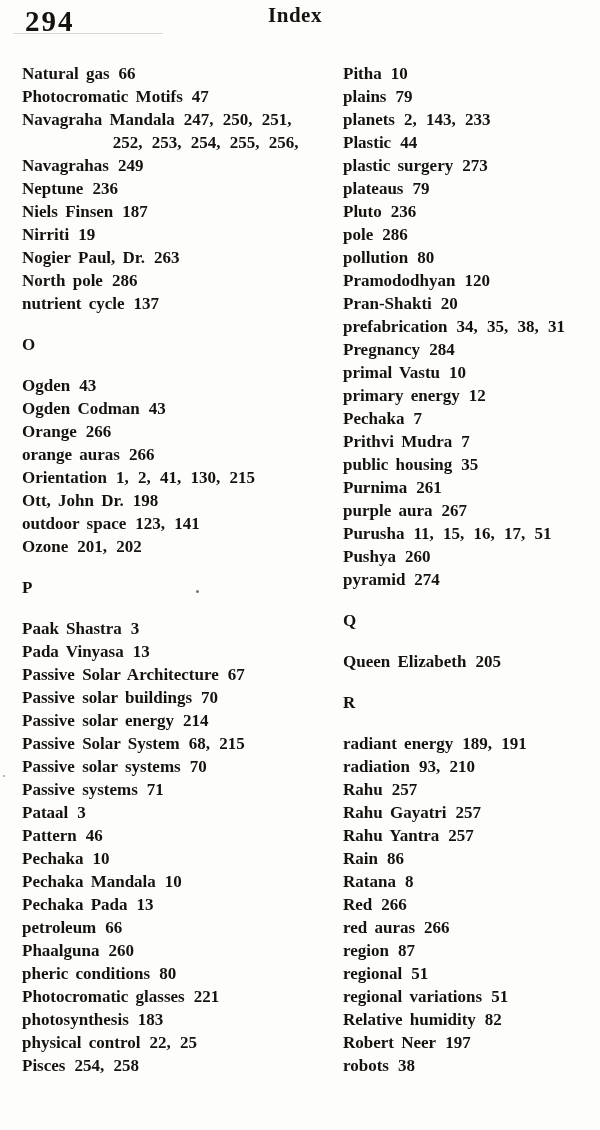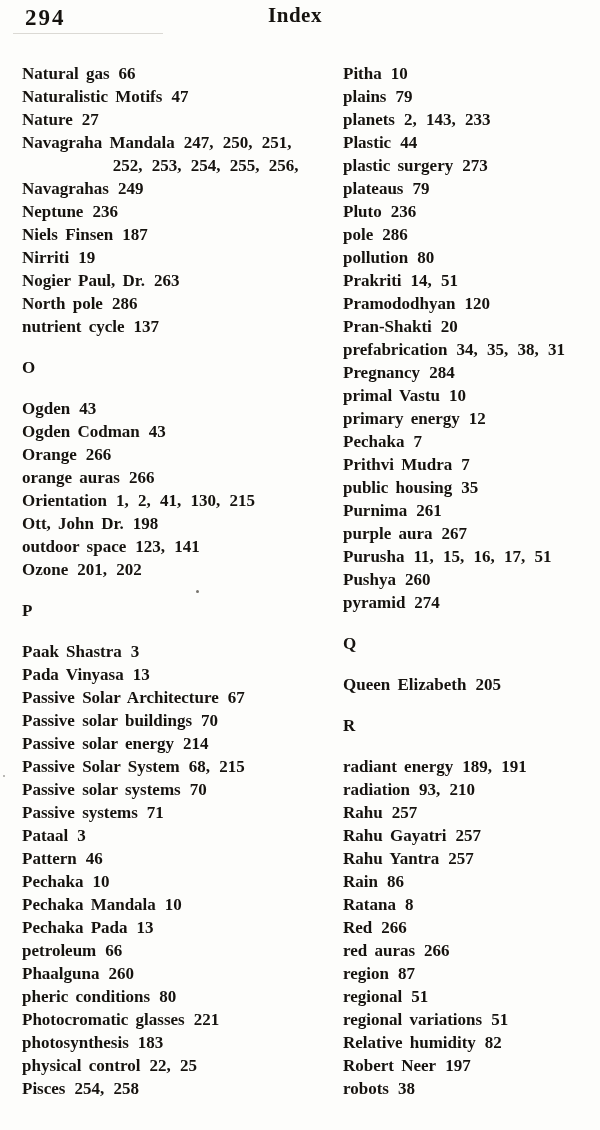--- a/index.html
+++ b/index.html
@@ -6,21 +6,21 @@
   body {
     width: 600px; height: 1130px;
     background: #fdfdfb;
     font-family: "Liberation Serif", serif;
     color: #16130f;
     position: relative;
     overflow: hidden;
   }
   .page-number {
     position: absolute; left: 25px; top: 5px;
-    font-size: 23px; font-weight: 700; letter-spacing: 2px;
+    font-size: 29px; font-weight: 700; letter-spacing: 2px;
   }
   .page-title {
     position: absolute; left: 1px; top: 3px; width: 600px;
     text-align: center; text-indent: -12px;
     font-size: 21px; font-weight: 700; letter-spacing: 0.5px;
   }
   .col { position: absolute; top: 62px; }
   .col-left  { left: 22px;  width: 312px; }
   .col-right { left: 343px; width: 252px; }
   .entry {
@@ -47,22 +47,21 @@
 </head>
 <body>
 
 <div>
   <div class="page-number">294</div>
   <div class="page-title">Index</div>
   <div class="underline-artifact"></div>
 
   <div class="col col-left">
       <div class="entry"><span class="term">Natural gas</span><span class="pages">66</span></div>
-      <div class="entry"><span class="term">Naturalistic Motifs</span><span class="pages">47</span></div>
-      <div class="entry"><span class="term">Nature</span><span class="pages">27</span></div>
+      <div class="entry"><span class="term">Photocromatic Motifs</span><span class="pages">47</span></div>
       <div class="entry"><span class="term">Navagraha Mandala</span><span class="pages">247, 250, 251,</span></div>
       <div class="entry cont">252, 253, 254, 255, 256,</div>
       <div class="entry"><span class="term">Navagrahas</span><span class="pages">249</span></div>
       <div class="entry"><span class="term">Neptune</span><span class="pages">236</span></div>
       <div class="entry"><span class="term">Niels Finsen</span><span class="pages">187</span></div>
       <div class="entry"><span class="term">Nirriti</span><span class="pages">19</span></div>
       <div class="entry"><span class="term">Nogier Paul, Dr.</span><span class="pages">263</span></div>
       <div class="entry"><span class="term">North pole</span><span class="pages">286</span></div>
       <div class="entry"><span class="term">nutrient cycle</span><span class="pages">137</span></div>
       <div class="sec-header">O</div>
@@ -99,21 +98,20 @@
   <div class="col col-right">
       <div class="entry"><span class="term">Pitha</span><span class="pages">10</span></div>
       <div class="entry"><span class="term">plains</span><span class="pages">79</span></div>
       <div class="entry"><span class="term">planets</span><span class="pages">2, 143, 233</span></div>
       <div class="entry"><span class="term">Plastic</span><span class="pages">44</span></div>
       <div class="entry"><span class="term">plastic surgery</span><span class="pages">273</span></div>
       <div class="entry"><span class="term">plateaus</span><span class="pages">79</span></div>
       <div class="entry"><span class="term">Pluto</span><span class="pages">236</span></div>
       <div class="entry"><span class="term">pole</span><span class="pages">286</span></div>
       <div class="entry"><span class="term">pollution</span><span class="pages">80</span></div>
-      <div class="entry"><span class="term">Prakriti</span><span class="pages">14, 51</span></div>
       <div class="entry"><span class="term">Pramododhyan</span><span class="pages">120</span></div>
       <div class="entry"><span class="term">Pran-Shakti</span><span class="pages">20</span></div>
       <div class="entry"><span class="term">prefabrication</span><span class="pages">34, 35, 38, 31</span></div>
       <div class="entry"><span class="term">Pregnancy</span><span class="pages">284</span></div>
       <div class="entry"><span class="term">primal Vastu</span><span class="pages">10</span></div>
       <div class="entry"><span class="term">primary energy</span><span class="pages">12</span></div>
       <div class="entry"><span class="term">Pechaka</span><span class="pages">7</span></div>
       <div class="entry"><span class="term">Prithvi Mudra</span><span class="pages">7</span></div>
       <div class="entry"><span class="term">public housing</span><span class="pages">35</span></div>
       <div class="entry"><span class="term">Purnima</span><span class="pages">261</span></div>

